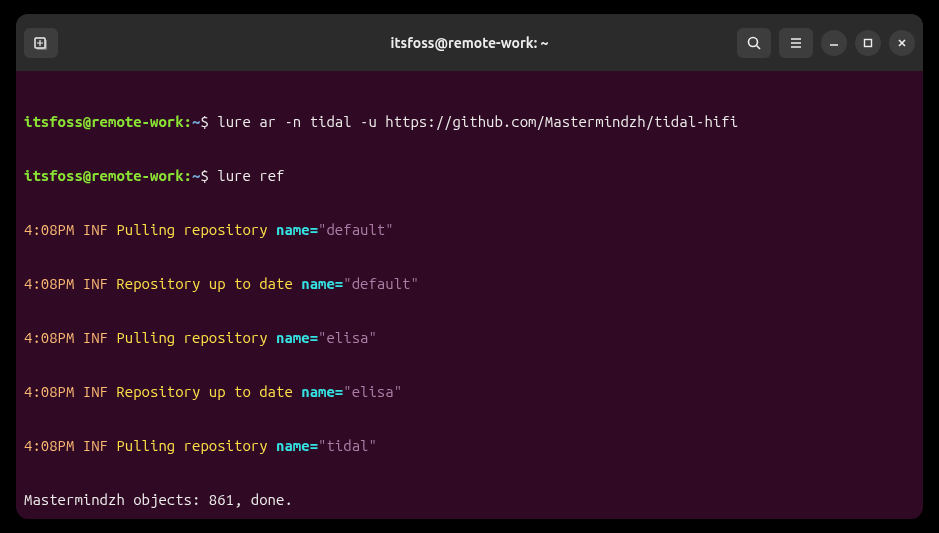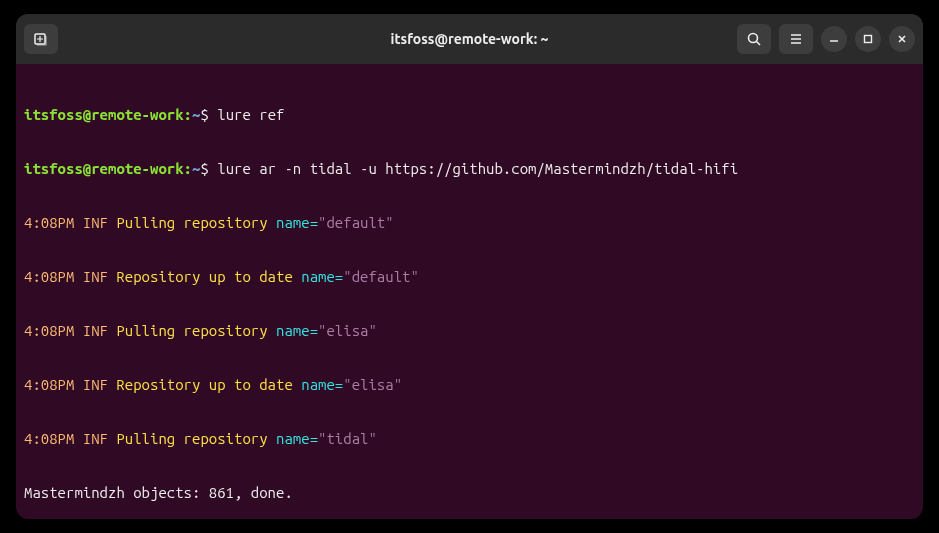--- a/index.html
+++ b/index.html
@@ -17,21 +17,21 @@
       width: 907px;
       height: 505px;
       background: #300a24;
       border-radius: 12px;
       overflow: hidden;
       box-shadow: 0 8px 32px rgba(0,0,0,0.6);
       display: flex;
       flex-direction: column;
     }
     .titlebar {
-      height: 50px;
+      height: 57px;
       background: #2b2b2b;
       display: flex;
       align-items: center;
       padding: 0 8px;
       justify-content: space-between;
     }
     .titlebar-left { display: flex; align-items: center; }
     .titlebar-center {
       position: absolute;
       left: 50%;
@@ -77,21 +77,21 @@
       overflow: hidden;
     }
     .line { display: block; }
     .prompt-user { color: #8ae234; font-weight: bold; }
     .prompt-path { color: #729fcf; font-weight: bold; }
     .prompt-dollar { color: #eeeeec; }
     .cmd { color: #eeeeec; }
     .ts { color: #fdba74; }
     .inf { color: #fdba74; }
     .msg { color: #fde047; }
-    .key { color: #34e2e2; }
+    .key { color: #34e2e2; font-weight: bold; }
     .val { color: #ad7fa8; }
   </style>
 </head>
 <body>
 
 <div class="window">
   <div class="titlebar">
     <div class="titlebar-left">
       <div class="tb-btn">
         <svg viewBox="0 0 16 16" fill="none" stroke="currentColor" stroke-width="1.5">
@@ -126,22 +126,22 @@
       </div>
       <div class="win-btn">
         <svg viewBox="0 0 12 12" stroke="currentColor" stroke-width="1.6">
             <path d="M3 3l6 6M9 3l-6 6"></path>
           </svg>
       </div>
     </div>
   </div>
 
   <div class="terminal">
+    <span class="line"><span class="prompt-user">itsfoss@remote-work</span><span class="prompt-user">:</span><span class="prompt-path">~</span><span class="prompt-dollar">$</span> <span class="cmd">lure ar -n tidal -u https://github.com/Mastermindzh/tidal-hifi</span></span>
     <span class="line"><span class="prompt-user">itsfoss@remote-work</span><span class="prompt-user">:</span><span class="prompt-path">~</span><span class="prompt-dollar">$</span> <span class="cmd">lure ref</span></span>
-    <span class="line"><span class="prompt-user">itsfoss@remote-work</span><span class="prompt-user">:</span><span class="prompt-path">~</span><span class="prompt-dollar">$</span> <span class="cmd">lure ar -n tidal -u https://github.com/Mastermindzh/tidal-hifi</span></span>
     <span class="line"><span class="ts">4:08PM</span> <span class="inf">INF</span> <span class="msg">Pulling repository</span> <span class="key">name=</span><span class="val">"default"</span></span>
     <span class="line"><span class="ts">4:08PM</span> <span class="inf">INF</span> <span class="msg">Repository up to date</span> <span class="key">name=</span><span class="val">"default"</span></span>
     <span class="line"><span class="ts">4:08PM</span> <span class="inf">INF</span> <span class="msg">Pulling repository</span> <span class="key">name=</span><span class="val">"elisa"</span></span>
     <span class="line"><span class="ts">4:08PM</span> <span class="inf">INF</span> <span class="msg">Repository up to date</span> <span class="key">name=</span><span class="val">"elisa"</span></span>
     <span class="line"><span class="ts">4:08PM</span> <span class="inf">INF</span> <span class="msg">Pulling repository</span> <span class="key">name=</span><span class="val">"tidal"</span></span>
     <span class="line">Mastermindzh objects: 861, done.</span>
     
     
     
     

